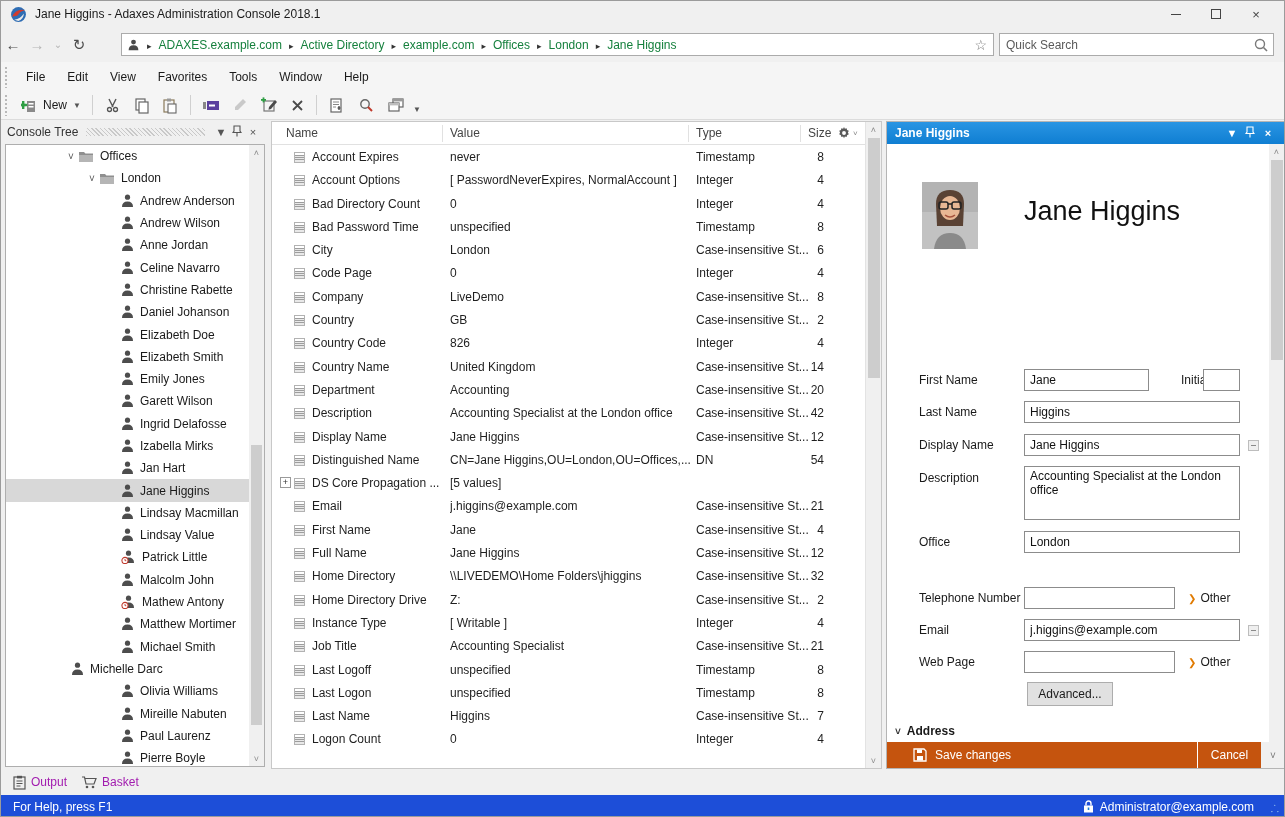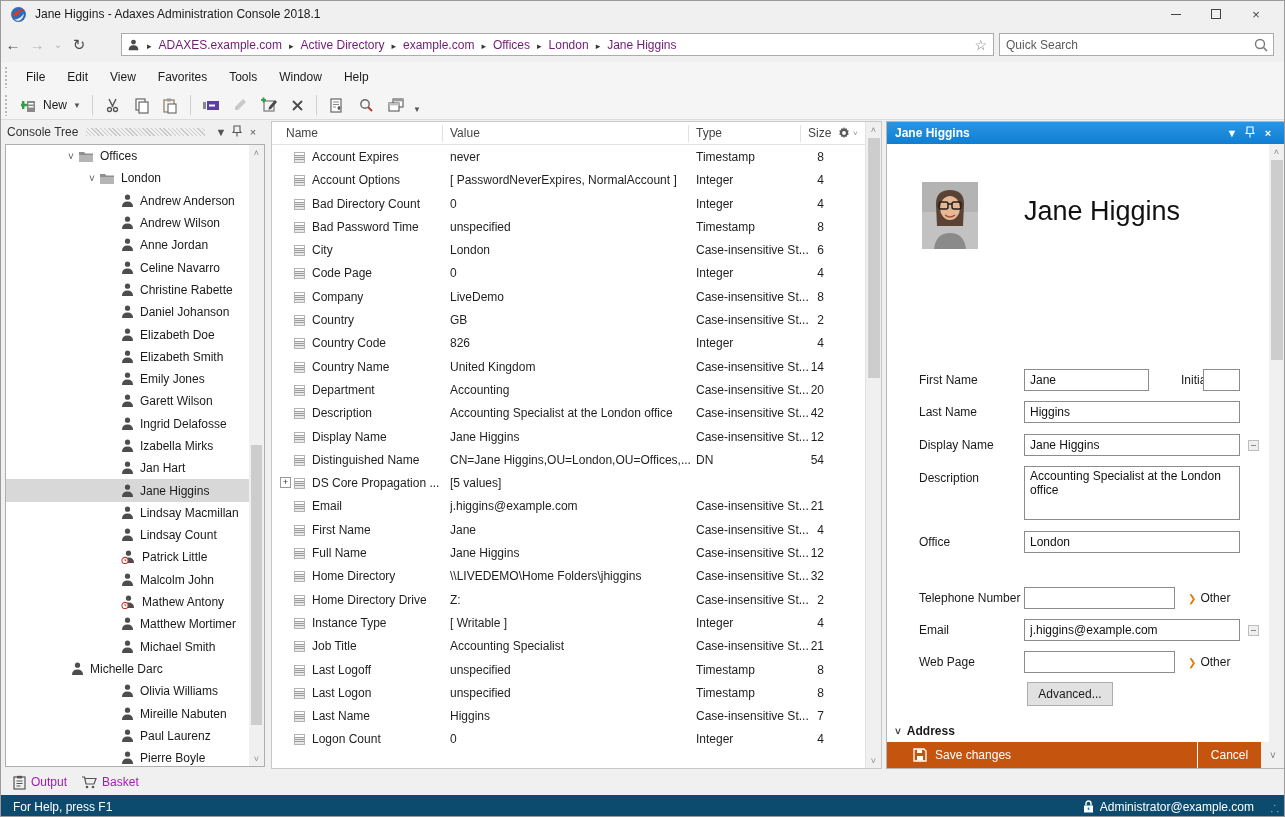--- a/index.html
+++ b/index.html
@@ -16,21 +16,21 @@
   .win-btn .box { width:10px; height:10px; border:1px solid #444; }
   .win-btn .dash { width:10px; height:1px; background:#444; display:block; }
 
   
   .navbar { position:absolute; left:0; top:26px; width:100%; height:35px; background:#f0f0f0; display:flex; align-items:center; }
   .nav-btn { width:24px; height:22px; display:flex; align-items:center; justify-content:center; font-size:15px; color:#4d4d4d; }
   .nav-btn.disabled { color:#b5b5b5; }
   .nav-btn.small { width:18px; font-size:10px; }
   .breadcrumb-box { position:absolute; left:120px; top:6px; width:873px; height:23px; background:#fff; border:1px solid #ababab; display:flex; align-items:center; padding-left:5px; overflow:hidden; }
   .crumb-sep { color:#333; font-size:9px; margin:0 7px; }
-  .crumb { color:#701a75; cursor:default; white-space:nowrap; }
+  .crumb { color:#15803d; cursor:default; white-space:nowrap; }
   .crumb-star { position:absolute; right:6px; color:#777; font-size:14px; background:#fff; padding-left:4px; }
   .search-box { position:absolute; left:998px; top:6px; width:275px; height:23px; background:#fff; border:1px solid #ababab; display:flex; align-items:center; }
   .search-box input { border:none; outline:none; flex:1; font-family:inherit; font-size:12px; padding:0 6px; color:#333; background:transparent; }
   .search-box input::placeholder { color:#5a5a5a; }
   .mag { width:18px; height:18px; margin-right:3px; }
 
   
   .menubar { position:absolute; left:0; top:61px; width:100%; height:29px; background:#f5f5f5; display:flex; align-items:center; }
   .grip-v { width:5px; height:22px; margin:0 6px 0 3px;
     background-image:radial-gradient(circle,#b9b9b9 1px,transparent 1.2px); background-size:4px 4px; }
@@ -108,21 +108,21 @@
   .save-btn svg { margin-right:8px; }
   .cancel-btn { width:64px; background:#c5540e; color:#fff; display:flex; align-items:center; justify-content:center; border-left:1px solid #fff; }
   .rp-down { width:24px; background:#f0f0f0; display:flex; align-items:center; justify-content:center; color:#777; font-size:10px; }
 
   
   .bottom-tabs { position:absolute; left:0; top:768px; width:100%; height:26px; background:#f0f0f0; display:flex; align-items:center; padding-left:12px; }
   .btab { display:flex; align-items:center; margin-right:14px; color:#a21caf; }
   .btab svg { margin-right:5px; }
 
   
-  .statusbar { position:absolute; left:0; top:794px; width:100%; height:23px; background:#0c4a6e; color:#fff; display:flex; align-items:center; padding:0 12px; }
+  .statusbar { position:absolute; left:0; top:794px; width:100%; height:23px; background:#1d4ed8; color:#fff; display:flex; align-items:center; padding:0 12px; }
   .sb-right { position:absolute; right:30px; display:flex; align-items:center; }
   .sb-right svg { margin-right:6px; }
   .sb-grip { position:absolute; right:4px; bottom:3px; color:#9ec9ee; font-size:10px; letter-spacing:1px; }
 </style>
 </head>
 <body>
 
 <div class="window">
 
   <div class="titlebar">
@@ -394,21 +394,21 @@
                 <circle cx="6.5" cy="3.2" r="2.6" fill="#4d4d4d"></circle>
                 <path d="M1 13 q0 -5.5 5.5 -5.5 q5.5 0 5.5 5.5 z" fill="#4d4d4d"></path>
               </svg>
               <span class="tree-label">Lindsay Macmillan</span>
             </div>
             <div class="tree-row" style="padding-left: 115px;">
               <svg class="tw" width="13" height="14" viewBox="0 0 13 14">
                 <circle cx="6.5" cy="3.2" r="2.6" fill="#4d4d4d"></circle>
                 <path d="M1 13 q0 -5.5 5.5 -5.5 q5.5 0 5.5 5.5 z" fill="#4d4d4d"></path>
               </svg>
-              <span class="tree-label">Lindsay Count</span>
+              <span class="tree-label">Lindsay Value</span>
             </div>
             <div class="tree-row" style="padding-left: 115px;">
               <svg class="tw" width="15" height="14" viewBox="0 0 15 14">
                 <circle cx="7.5" cy="3.2" r="2.6" fill="#4d4d4d"></circle>
                 <path d="M2 13 q0 -5.5 5.5 -5.5 q5.5 0 5.5 5.5 z" fill="#4d4d4d"></path>
                 <circle cx="4" cy="10.5" r="3.1" fill="#fff" stroke="#c0392b" stroke-width="1.1"></circle>
                 <path d="M4 9 v1.7 h1.3" fill="none" stroke="#c0392b" stroke-width="0.9"></path>
               </svg>
               <span class="tree-label">Patrick Little</span>
             </div>

